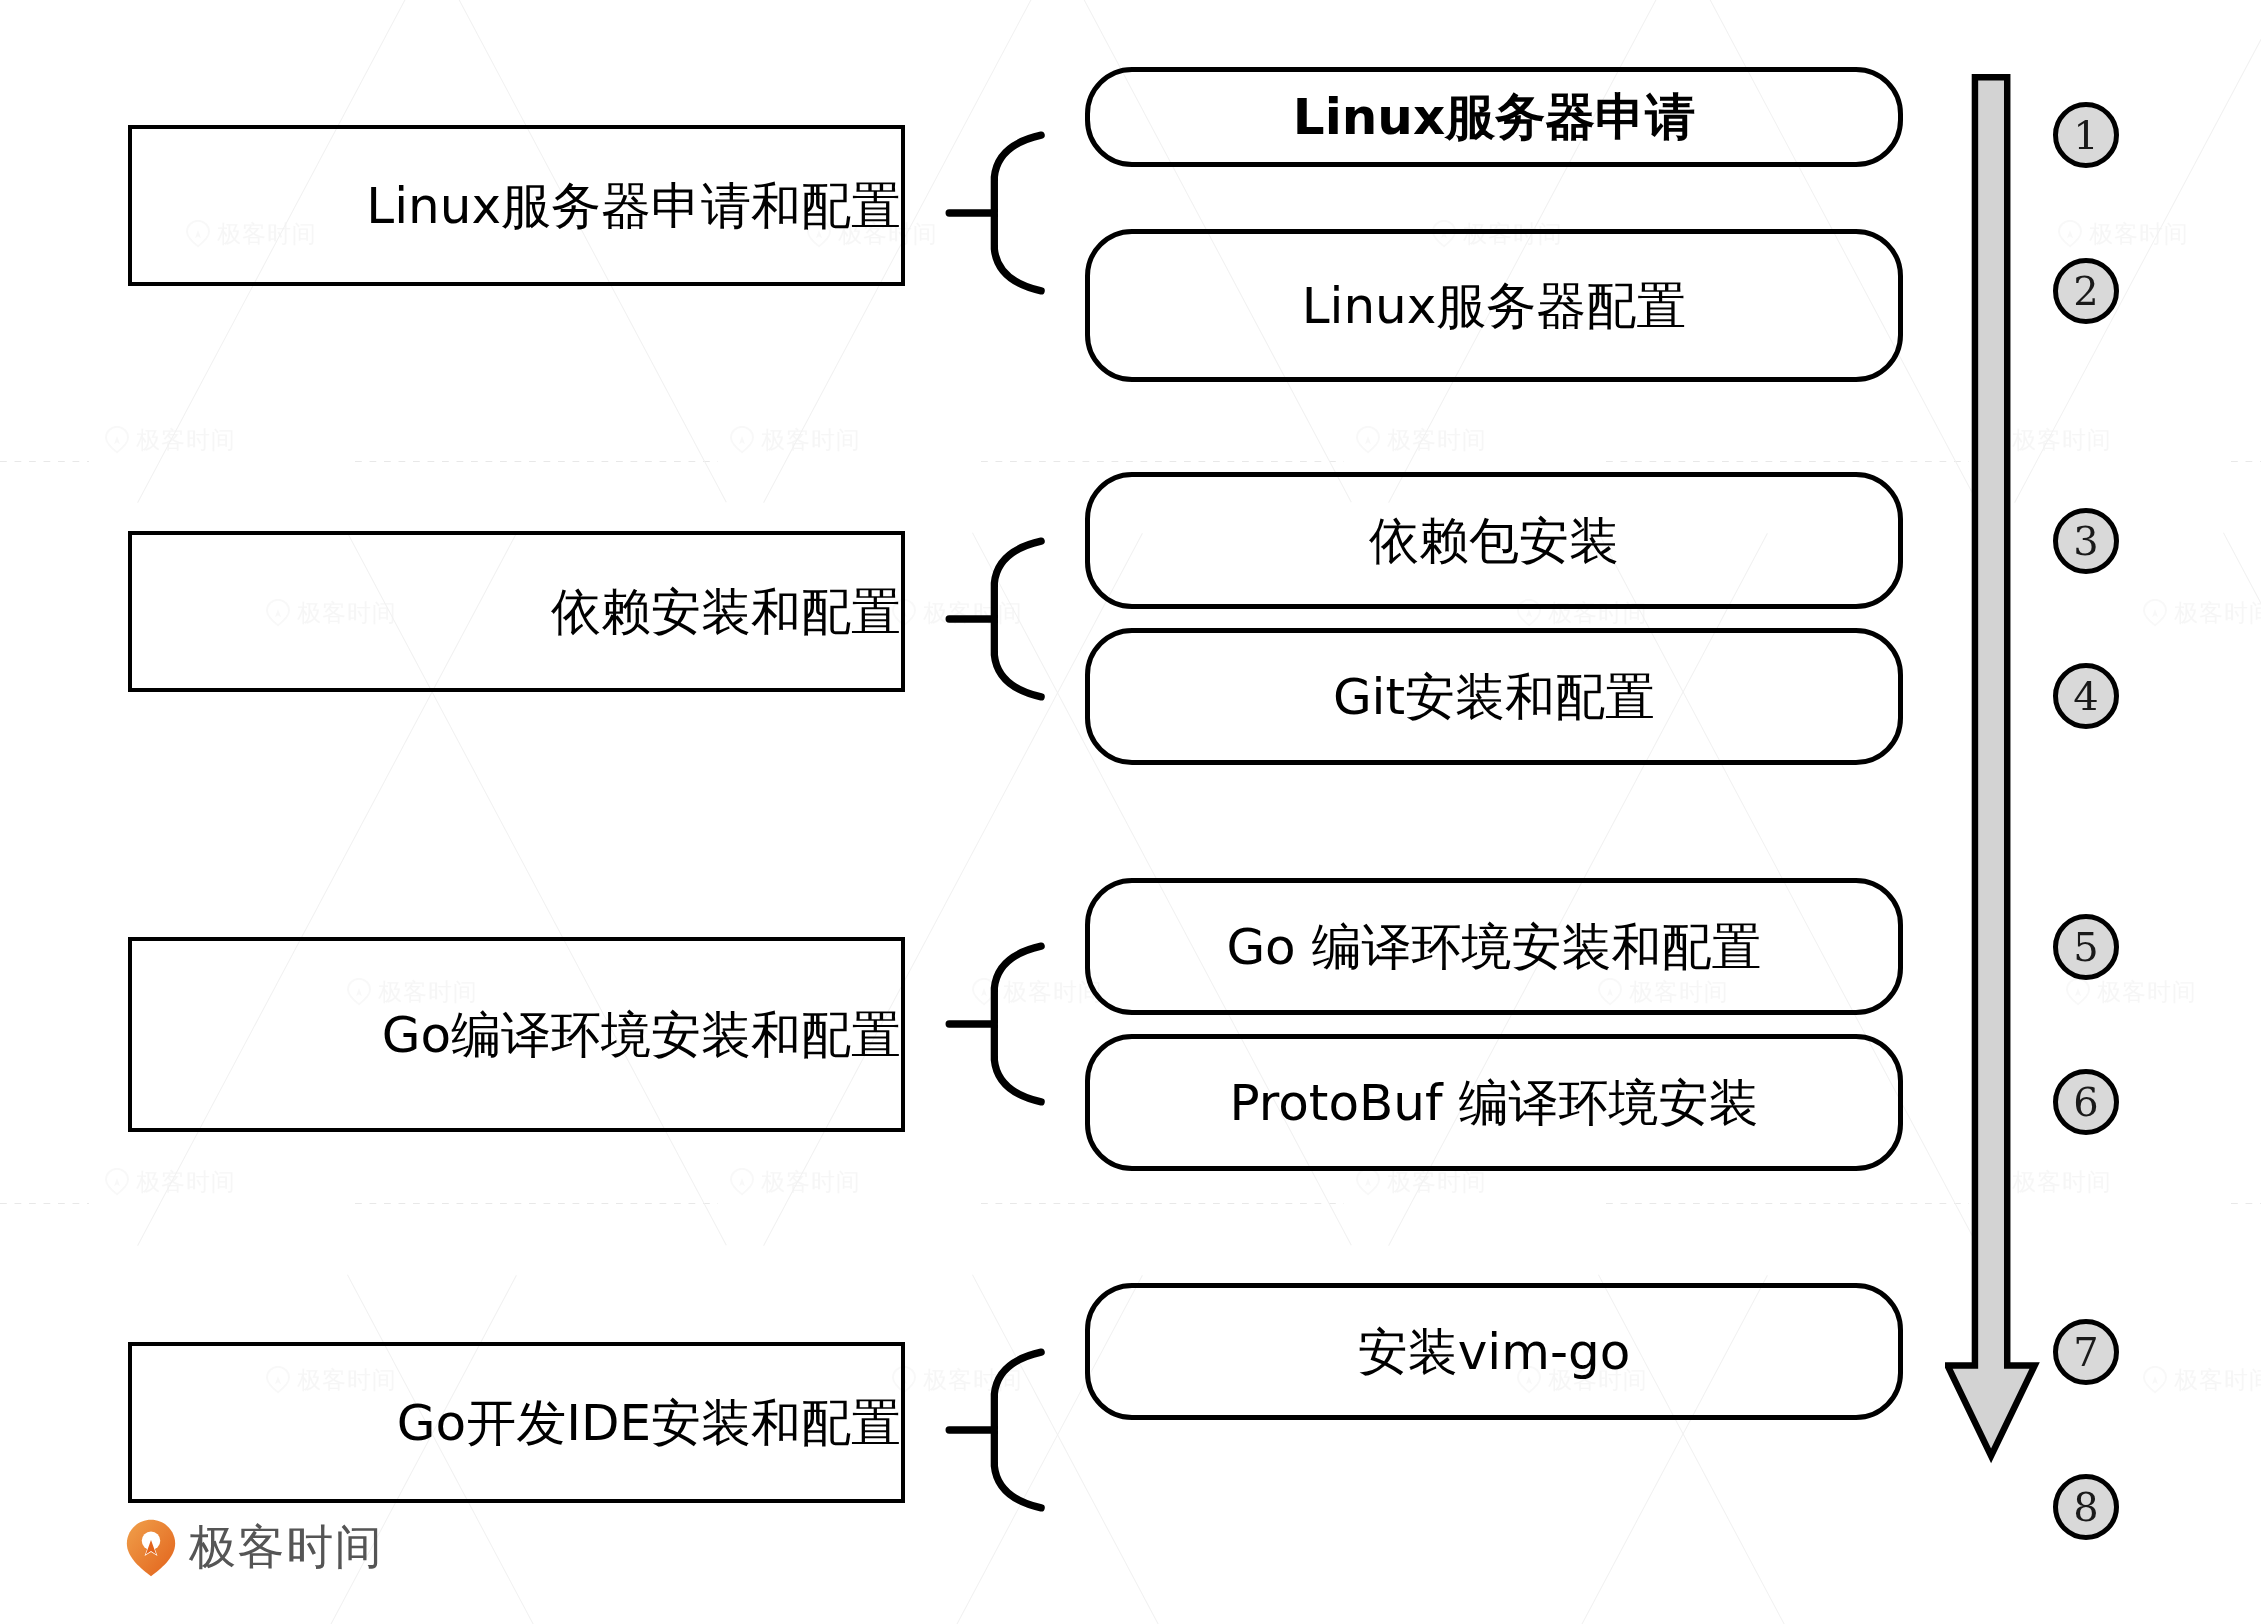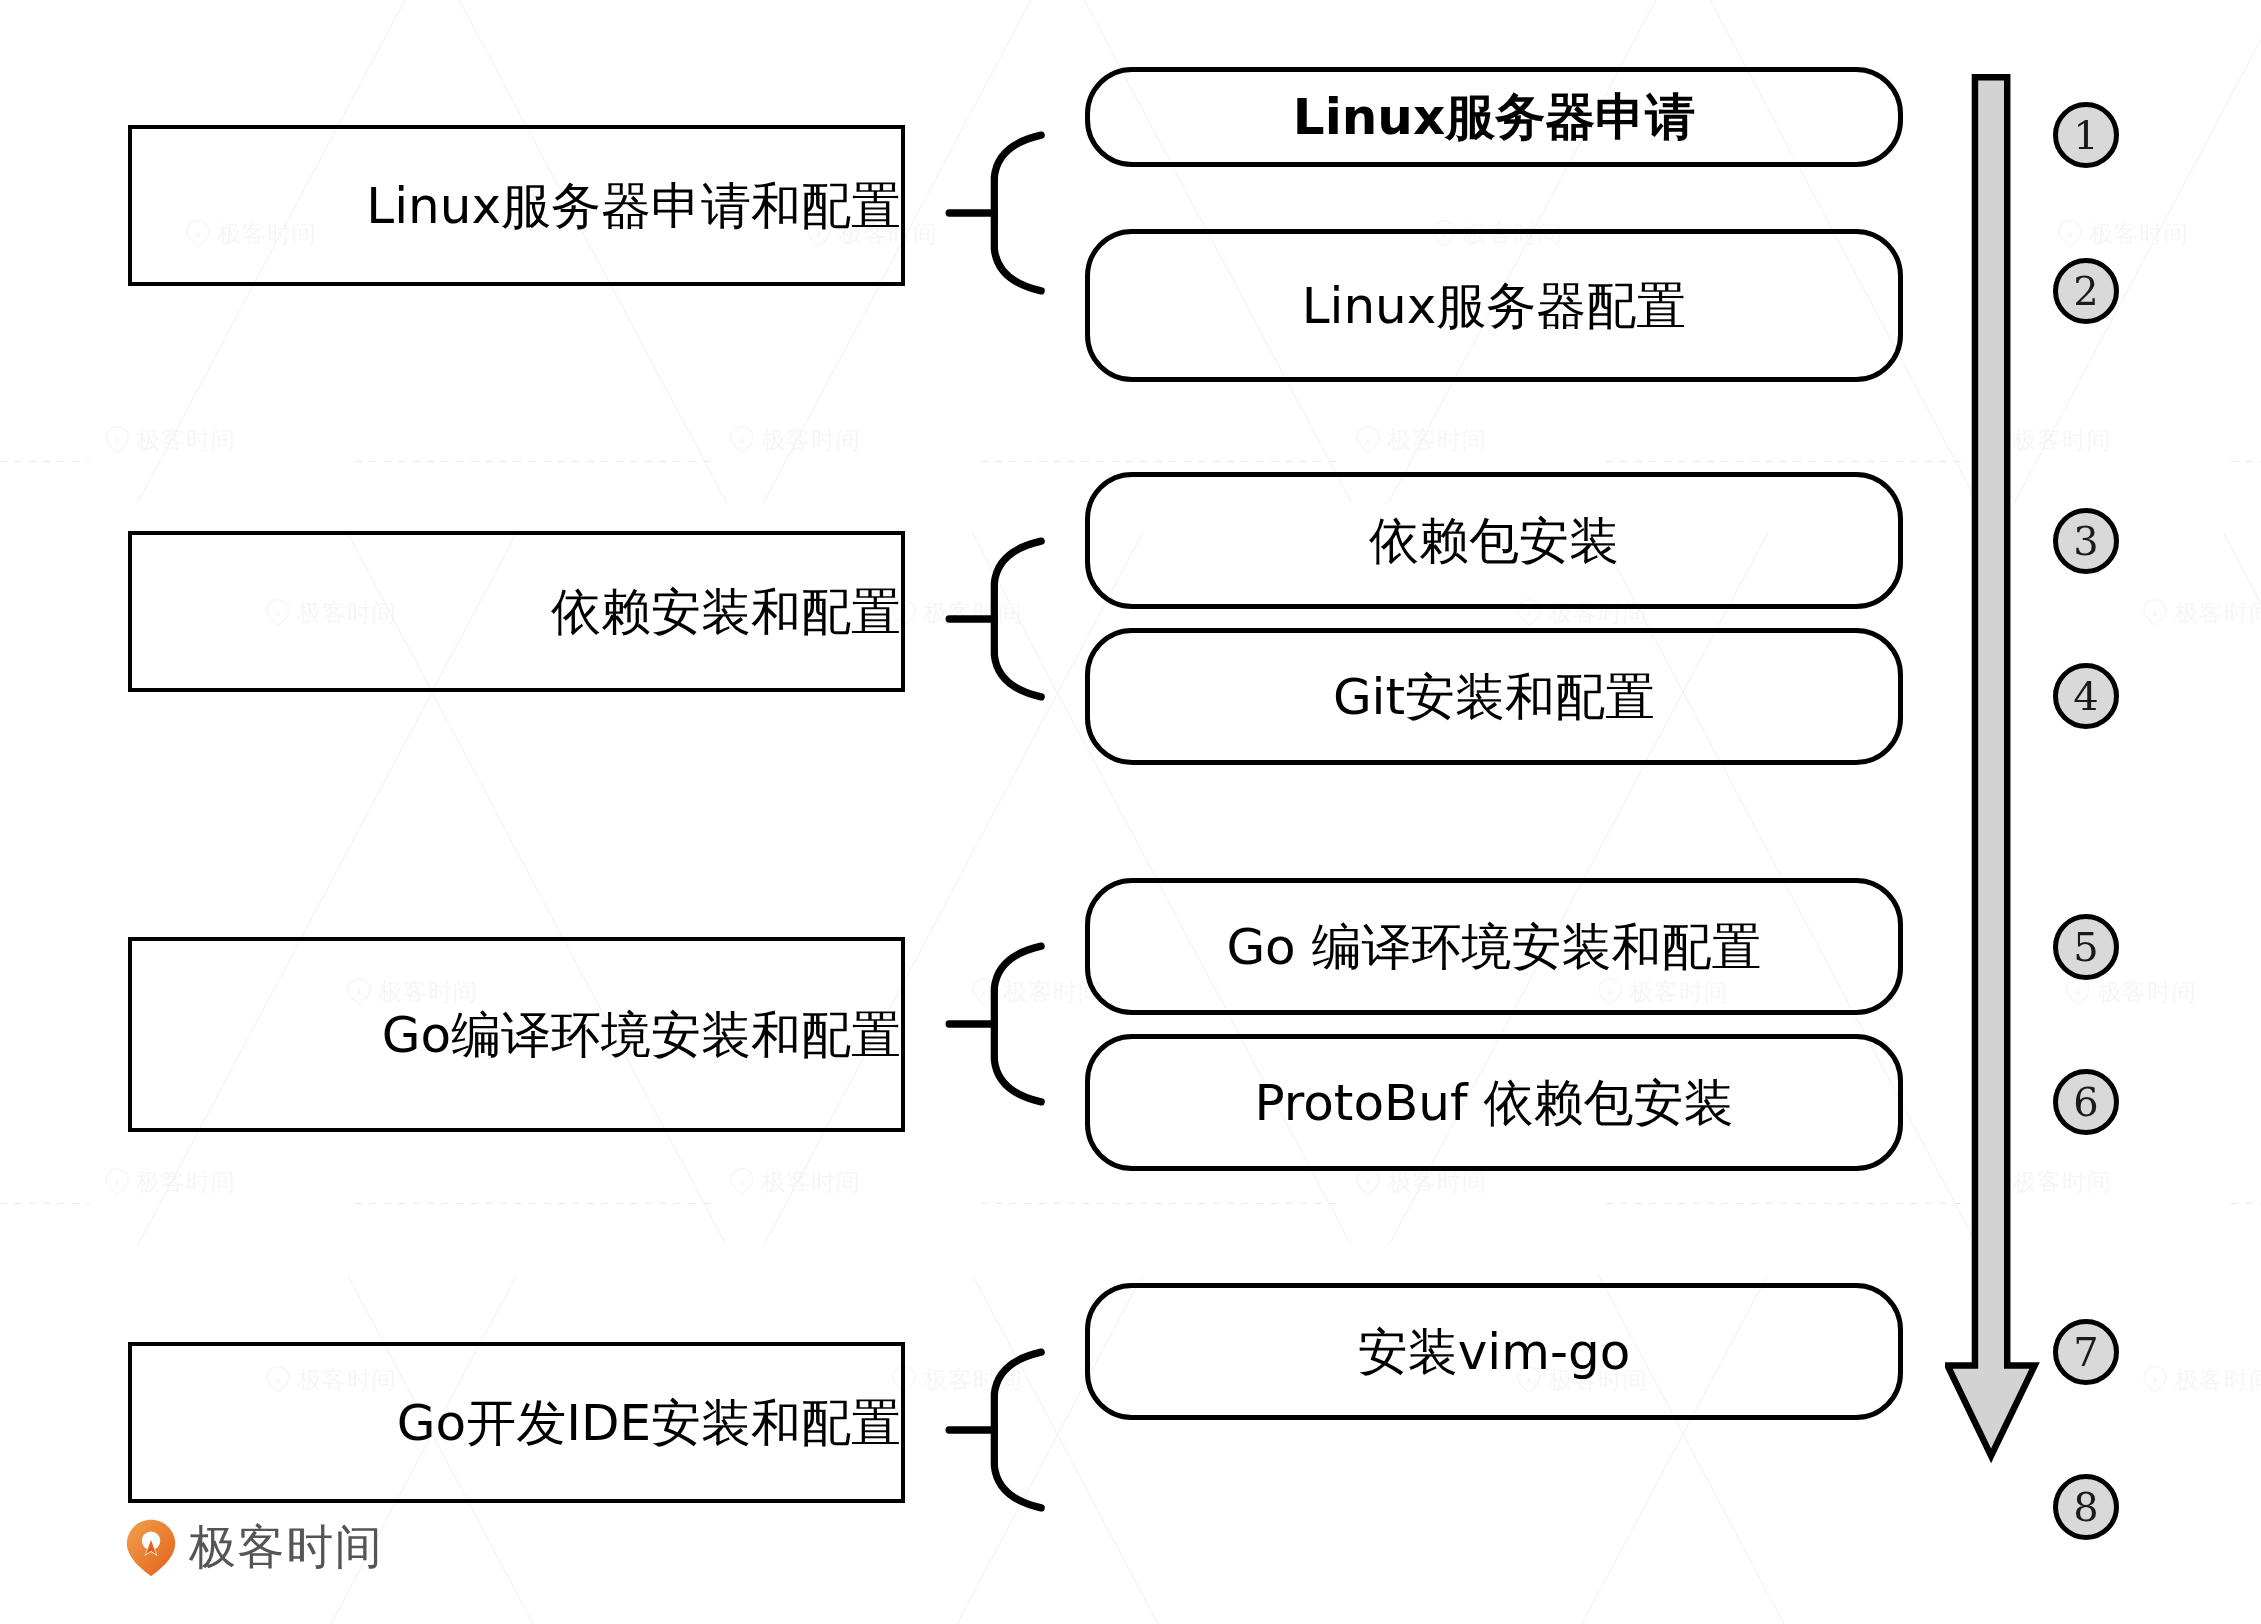--- a/index.html
+++ b/index.html
@@ -449,21 +449,21 @@
       <svg class="brace" width="194" height="188" style="left: 928px; top: 930px;" viewBox="0 0 240 233">
         <path d="M 26 116.5 H 82 M 82 72 V 161 M 82 72 Q 86 32 140 20 M 82 161 Q 86 201 140 213" fill="none" stroke="#000000" stroke-width="9" stroke-linecap="round"></path>
       </svg>
       <div class="leaf-box" style="left: 1085px; top: 878px; width: 818px; height: 137px;">
         <span class="label">Go 编译环境安装和配置</span>
       </div>
       <div class="step-circle" style="left: 2053px; top: 914px; width: 66px; height: 66px;">
         <span class="num">5</span>
       </div>
       <div class="leaf-box" style="left: 1085px; top: 1034px; width: 818px; height: 137px;">
-        <span class="label">ProtoBuf 依赖包安装</span>
+        <span class="label">ProtoBuf 编译环境安装</span>
       </div>
       <div class="step-circle" style="left: 2053px; top: 1069px; width: 66px; height: 66px;">
         <span class="num">6</span>
       </div>
       <div class="group-box" style="left: 128px; top: 1342px; width: 777px; height: 161px;">
         <span class="label">Go开发IDE安装和配置</span>
       </div>
       <svg class="brace" width="194" height="188" style="left: 928px; top: 1336px;" viewBox="0 0 240 233">
         <path d="M 26 116.5 H 82 M 82 72 V 161 M 82 72 Q 86 32 140 20 M 82 161 Q 86 201 140 213" fill="none" stroke="#000000" stroke-width="9" stroke-linecap="round"></path>
       </svg>

